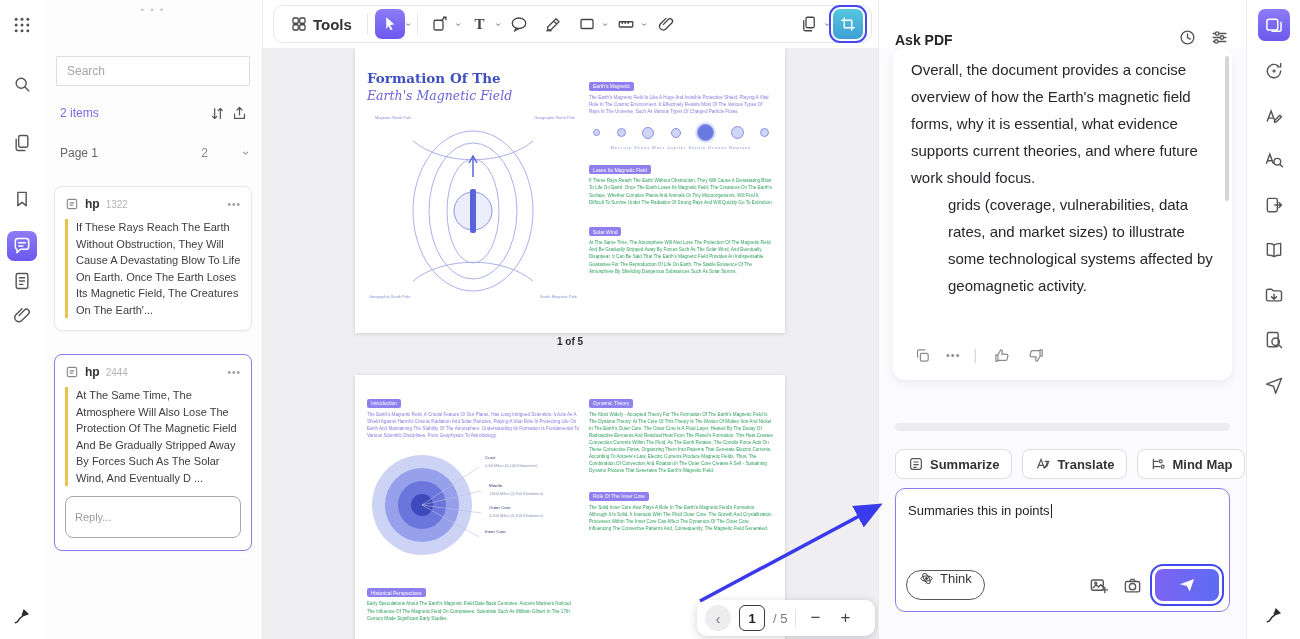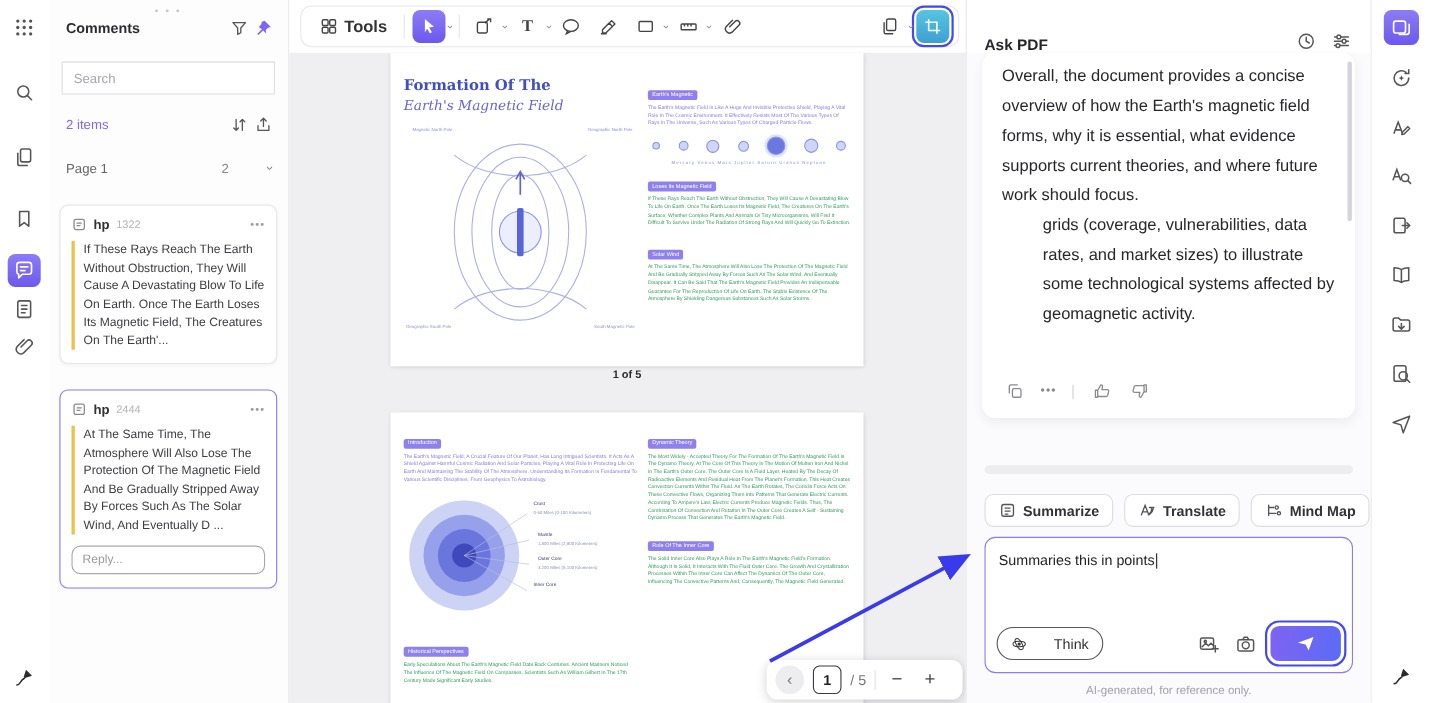--- a/index.html
+++ b/index.html
@@ -42,21 +42,21 @@
   .cmt-card.selected { border:1.5px solid #8b7cf0; }
   .card1 { top:186px; }
   .card2 { top:354px; }
   .card-head { display:flex; align-items:center; gap:6px; margin-bottom:8px; }
   .card-head svg { width:14px; height:14px; }
   .author { font-size:12px; font-weight:bold; color:#333; }
   .cmt-id { font-size:10px; color:#b4b4ba; flex:1; }
   .more-dots { color:#9a9aa0; font-size:10px; letter-spacing:1px; cursor:pointer; }
   .quote { border-left:3px solid #e9c34c; padding-left:8px; font-size:11px; line-height:1.5;
     color:#3c3c42; }
-  .reply-box { margin-top:10px; width:100%; height:26px; border:1px solid #a8a8b0; border-radius:8px;
+  .reply-box { margin-top:10px; width:100%; height:42px; border:1px solid #a8a8b0; border-radius:8px;
     font-size:11px; padding:0 9px; color:#555; outline:none; background:#fff; font-family:"Liberation Sans",sans-serif; }
   .reply-box::placeholder { color:#9a9aa2; }
 
   
   .center { position:absolute; left:263px; top:0; width:615px; bottom:0; background:#efeff2; }
   .toolbar-wrap { position:absolute; top:0; left:0; right:0; height:48px; background:#fff; }
   .toolbar { position:absolute; top:5px; left:10px; right:6px; height:38px; border:1px solid #e8e8ec;
     border-radius:10px; display:flex; align-items:center; padding:0 8px; gap:4px; background:#fff; }
   .tb-btn { height:30px; min-width:30px; border-radius:7px; display:flex; align-items:center;
     justify-content:center; gap:5px; cursor:pointer; color:#444; padding:0 4px; }
@@ -132,22 +132,22 @@
   .chips { position:absolute; top:449px; left:16px; display:flex; gap:10px;font-weight:bold; }
   .chip { height:30px; background:#fff; border:1px solid #dcdce1; border-radius:8px; display:flex;
     align-items:center; gap:6px; padding:0 12px; font-size:13px; color:#333; cursor:pointer; }
   .chip svg { width:16px; height:16px; }
 
   .ask-input { position:absolute; top:488px; left:16px; right:16px; height:124px; background:#fff;
     border:1.5px solid #8b7cf0; border-radius:10px; padding:12px 12px; }
   .input-text { font-size:13px; color:#222; }
   .caret { display:inline-block; width:1.5px; height:14px; background:#222; vertical-align:middle; margin-left:1px; }
   .input-bottom { position:absolute; left:10px; right:10px; bottom:10px; display:flex; align-items:center; gap:12px; }
-  .think-btn { height:30px; border:1.3px solid #56565e; border-radius:16px; display:flex; align-items:center;
-    gap:24px; padding:0 12px; font-size:13px; color:#333; cursor:pointer; background:#fff; }
+  .think-btn { height:30px; border:1.3px solid #56565e; border-radius:16px; display:flex; 
+    gap:6px; padding:0 12px; font-size:13px; color:#333; cursor:pointer; background:#fff; }
   .think-btn svg { width:15px; height:15px; }
   .input-spacer { flex:1; }
   .in-icon { width:22px; height:22px; display:flex; align-items:center; justify-content:center; cursor:pointer; }
   .in-icon svg { width:19px; height:19px; }
   .send-btn { width:64px; height:32px; border-radius:8px; background:linear-gradient(100deg,#7f63f2,#5b6cf5);
     display:flex; align-items:center; justify-content:center; cursor:pointer;
     outline:2px solid #4348ef; outline-offset:3px; }
   .send-btn svg { width:18px; height:18px; }
   .ask-footer { position:absolute; top:622px; left:0; right:0; text-align:center; font-size:10.5px; color:#a2a2a8; }
 
@@ -209,33 +209,20 @@
     <div class="rail-btn" style="bottom:8px">
       <svg viewBox="0 0 24 24">
           <path d="M14 3.5l6.5 6.5-7.5 2.5-1.5-1.5 2.5-7.5z" fill="#2b2b2e"></path>
           <path d="M4 20c4.5 0 2.5-4.5 8.5-7.5" fill="none" stroke="#2b2b2e" stroke-width="1.7" stroke-linecap="round"></path>
         </svg>
     </div>
   </aside>
 
   <section class="comments-panel">
     <div class="drag-dots">• • •</div>
-    <div class="cmt-header">
-      <span class="cmt-title">Comments</span>
-      <span class="hicon">
-        <svg viewBox="0 0 24 24" fill="none" stroke="#555" stroke-width="1.7" stroke-linejoin="round">
-            <path d="M4 5h16l-6 7v6l-4 2v-8z"></path>
-          </svg>
-      </span>
-      <span class="hicon">
-        <svg viewBox="0 0 24 24" fill="#7b68ee">
-            <path d="M13.5 2.5 21.5 10.5 18 11.5 15 14.5 15.5 19 11.5 15 5.5 21 4 19.5 10 13.5 6 10.5 9 7.5 10 4z"></path>
-          </svg>
-      </span>
-    </div>
     <input class="cmt-search" placeholder="Search" style="">
     <div class="cmt-meta">
       <span class="items-count">2 items</span>
       <span class="hicon">
         <svg viewBox="0 0 24 24" fill="none" stroke="#555" stroke-width="1.7" stroke-linecap="round" stroke-linejoin="round">
             <path d="M8 5v14M8 19l-3-3M8 19l3-3"></path>
             <path d="M16 19V5M16 5l-3 3M16 5l3 3"></path>
           </svg>
       </span>
       <span class="hicon">
@@ -566,21 +553,20 @@
             </svg>
         </span>
         <div class="send-btn">
           <svg viewBox="0 0 24 24">
               <path d="M2.5 11 21.5 4l-6 16.5-3.6-7.2L2.5 11z" fill="#fff"></path>
             </svg>
         </div>
       </div>
     </div>
 
-    <div class="ask-footer">AI-generated, for reference only.</div>
   </section>
 
   <aside class="right-rail">
     <div class="rail-btn rail-active" style="top:9px">
       <svg viewBox="0 0 24 24" fill="none" stroke="#fff" stroke-width="1.8">
           <rect x="3.5" y="5" width="13" height="13" rx="2.5"></rect>
           <path d="M9 19.5h9a2.5 2.5 0 0 0 2.5-2.5V8"></path>
         </svg>
     </div>
     <div class="rail-btn" style="top:55px">

